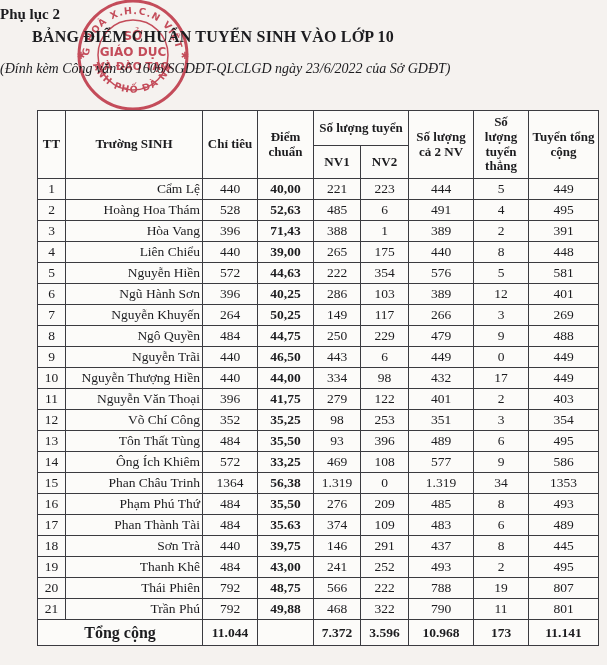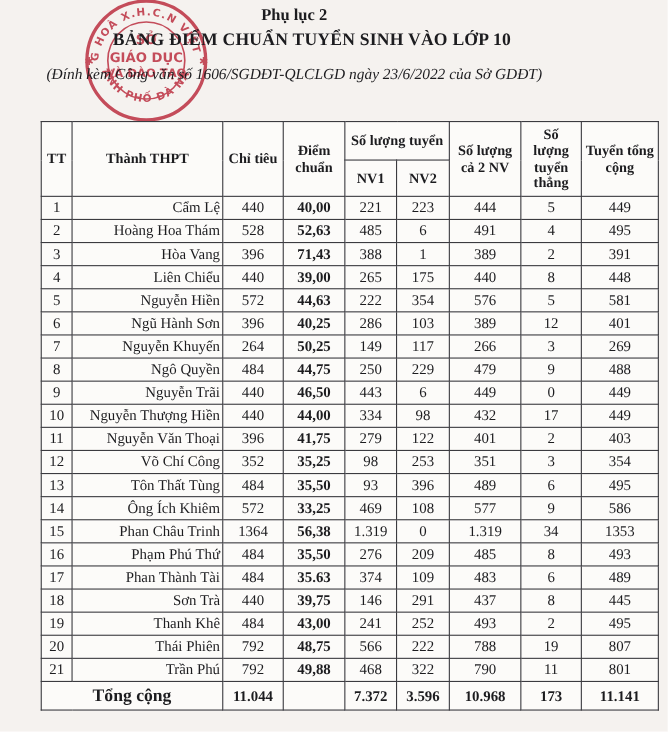--- a/index.html
+++ b/index.html
@@ -8,21 +8,21 @@
     background:#f5f2ef;
     font-family:"Liberation Serif","DejaVu Serif",serif;
     color:#1c1c1f;
     position:relative;
     overflow:hidden;
   }
   .page{position:absolute;inset:0;}
   
   .header{
     position:absolute;top:6px;left:0;right:0;
-    text-align:center;
+    text-align:left;
     padding-right:72px; 
   }
   .appendix{font-size:15px;font-weight:bold;margin-bottom:4px;}
   .title-line{font-size:16px;font-weight:bold;line-height:20px;letter-spacing:.2px;padding-left:32px;}
   .subtitle{font-size:14px;font-style:italic;margin-top:14px;}
   
   .stamp{
     position:absolute;left:48px;top:-30px;width:170px;height:170px;
     mix-blend-mode:multiply;opacity:.88;pointer-events:none;
   }
@@ -94,21 +94,21 @@
         <col style="width:56px">
       <col style="width:47px">
         <col style="width:48px">
         <col style="width:65px">
         <col style="width:55px">
         <col style="width:70px">
     </colgroup>
     <thead>
       <tr class="h1">
         <th rowspan="2">TT</th>
-        <th rowspan="2">Thành THPT</th>
+        <th rowspan="2">Trường SINH</th>
         <th rowspan="2">Chỉ tiêu</th>
         <th rowspan="2">Điểm chuẩn</th>
         <th colspan="2">Số lượng tuyển</th>
         <th rowspan="2">Số lượng cả 2 NV</th>
         <th rowspan="2">Số lượng tuyển thẳng</th>
         <th rowspan="2">Tuyển tổng cộng</th>
       </tr>
       <tr class="h2">
         <th>NV1</th>
         <th>NV2</th>

